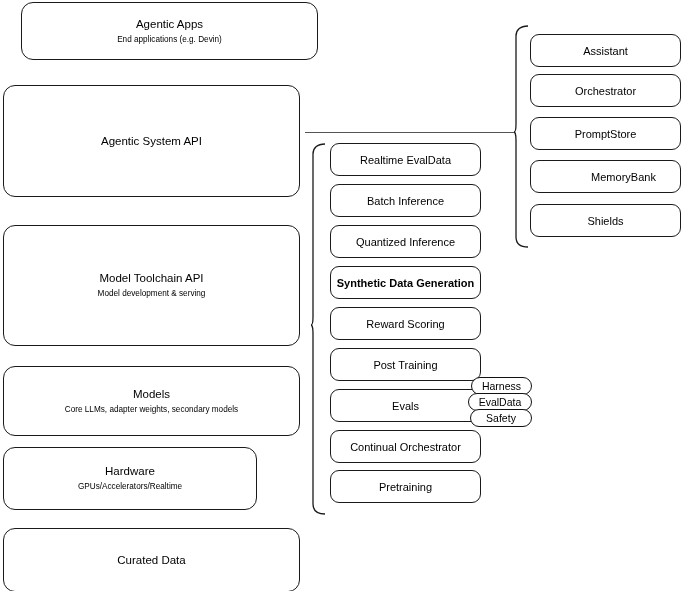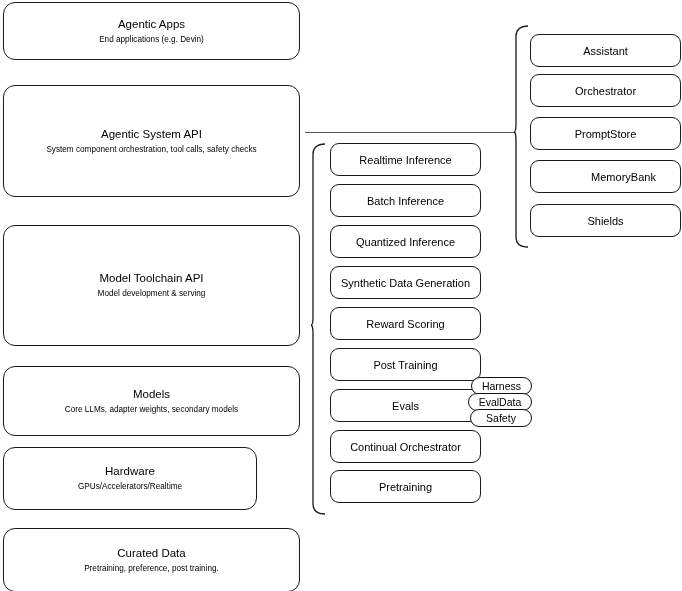--- a/index.html
+++ b/index.html
@@ -82,70 +82,68 @@
     stroke: #1a1a1a;
     stroke-width: 1.3;
   }
 </style>
 </head>
 <body>
 
 <div id="canvas">
 
   <div id="stack-layers">
-      <div class="stack-box" style="left: 3px; top: 2px; width: 297px; height: 58px;">
+      <div class="stack-box" style="left: 21px; top: 2px; width: 297px; height: 58px;">
         <div class="stack-title">Agentic Apps</div>
         <div class="stack-sub">End applications (e.g. Devin)</div>
       </div>
       <div class="stack-box" style="left: 3px; top: 85px; width: 297px; height: 112px;">
         <div class="stack-title">Agentic System API</div>
-        <div class="stack-sub">System component orchestration, tool calls, safety checks</div>
       </div>
       <div class="stack-box" style="left: 3px; top: 225px; width: 297px; height: 121px;">
         <div class="stack-title">Model Toolchain API</div>
         <div class="stack-sub">Model development &amp; serving</div>
       </div>
       <div class="stack-box" style="left: 3px; top: 366px; width: 297px; height: 70px;">
         <div class="stack-title">Models</div>
         <div class="stack-sub">Core LLMs, adapter weights, secondary models</div>
       </div>
       <div class="stack-box" style="left: 3px; top: 447px; width: 254px; height: 63px;">
         <div class="stack-title">Hardware</div>
         <div class="stack-sub">GPUs/Accelerators/Realtime</div>
       </div>
       <div class="stack-box" style="left: 3px; top: 528px; width: 297px; height: 64px;">
         <div class="stack-title">Curated Data</div>
-        <div class="stack-sub">Pretraining, preference, post training.</div>
       </div>
     </div>
 
   <div id="connectors">
       <div class="connector" style="left: 305px; top: 132px; width: 209px; height: 1px;"></div>
     </div>
 
   <div id="braces">
       <svg class="brace" width="14" height="372" viewBox="0 0 14 372" style="left: 311px; top: 143px;">
         <path d="M 14 1 C 6 1, 2 5, 2 11 L 2 174 C 2 179, 1 182, 0 182 C 1 182, 2 185, 2 190 L 2 361 C 2 367, 6 371, 14 371"></path>
       </svg>
       <svg class="brace" width="14" height="223" viewBox="0 0 14 223" style="left: 514px; top: 25px;">
         <path d="M 14 1 C 6 1, 2 5, 2 11 L 2 99 C 2 104, 1 107, 0 107 C 1 107, 2 110, 2 115 L 2 212 C 2 218, 6 222, 14 222"></path>
       </svg>
     </div>
 
   <div id="toolchain-components">
       <div class="pill-box" style="left: 330px; top: 143px; width: 151px; height: 33px;">
-        <span>Realtime Inference</span>
+        <span>Realtime EvalData</span>
       </div>
       <div class="pill-box" style="left: 330px; top: 184px; width: 151px; height: 33px;">
         <span>Batch Inference</span>
       </div>
       <div class="pill-box" style="left: 330px; top: 225px; width: 151px; height: 33px;">
         <span>Quantized Inference</span>
       </div>
-      <div class="pill-box" style="left: 330px; top: 266px; width: 151px; height: 33px;">
+      <div class="pill-box" style="left: 330px; top: 266px; width: 151px; height: 33px; font-weight: bold;">
         <span>Synthetic Data Generation</span>
       </div>
       <div class="pill-box" style="left: 330px; top: 307px; width: 151px; height: 33px;">
         <span>Reward Scoring</span>
       </div>
       <div class="pill-box" style="left: 330px; top: 348px; width: 151px; height: 33px;">
         <span>Post Training</span>
       </div>
       <div class="pill-box" style="left: 330px; top: 389px; width: 151px; height: 33px;">
         <span>Evals</span>

